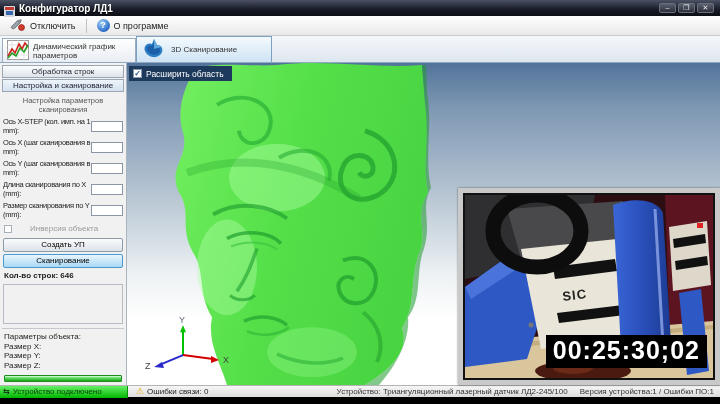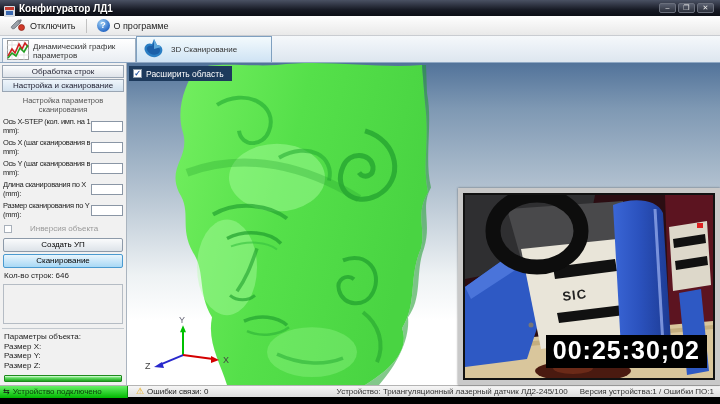--- a/index.html
+++ b/index.html
@@ -48,21 +48,21 @@
   .group-label { font-size:7.5px; color:#555; text-align:center; margin:3px 0 2px; }
   .param-row { display:flex; align-items:center; margin:1px 1px 2px 1px; }
   .param-row label { flex:1; font-size:7.5px; letter-spacing:-0.3px; color:#222; }
   .param-row input { width:25px; height:11px; font-size:8px; padding:0 15px;
     border:1px solid #8a96a5; font-family:"Liberation Sans",sans-serif; }
   .chk-row { display:flex; align-items:center; gap:18px; margin:3px 2px; color:#999; }
   .chk-box { width:8px; height:8px; border:1px solid #a8b0ba; background:#fff; }
   .side-btn { height:14px; margin:2px 1px 0 1px; font-size:8px; line-height:12px; text-align:center;
     border:1px solid #8d9aa9; background:linear-gradient(#fafbfc,#dde3e9); border-radius:2px; }
   .side-btn.scan { background:linear-gradient(#e8f5fd,#a8d8f5); border-color:#4a9ad0; }
-  .rows-count { margin:3px 2px; font-size:8px; color:#222; }
+  .rows-count { margin:3px 2px; font-size:8px; color:#222;font-weight:bold; }
   .empty-box { flex:1; border:1px solid #b5bcc4; margin:1px 1px 4px 1px; background:#f1f1f1; }
   .obj-params { border-top:1px solid #c3c9cf; padding:3px 2px 2px; font-size:8px;
     color:#222; line-height:9.5px; }
   .progressbar { height:7px; margin:3px 2px 2px; border:1px solid #1d8a1d;
     background:linear-gradient(#eaffea,#66df66 35%,#1da31d); border-radius:1px; }
 
   
   .viewport { flex:1; position:relative; overflow:hidden;
     background:linear-gradient(#52739a 0%,#7e98b3 14%,#b9c7d4 42%,#eef2f4 66%,#ffffff 80%); }
   .scene-svg { position:absolute; inset:0; width:100%; height:100%; }

